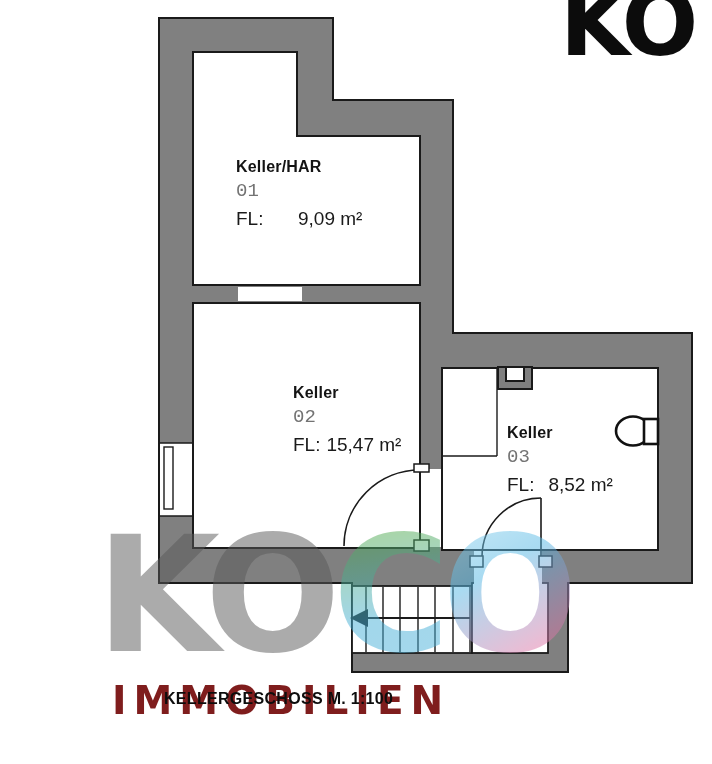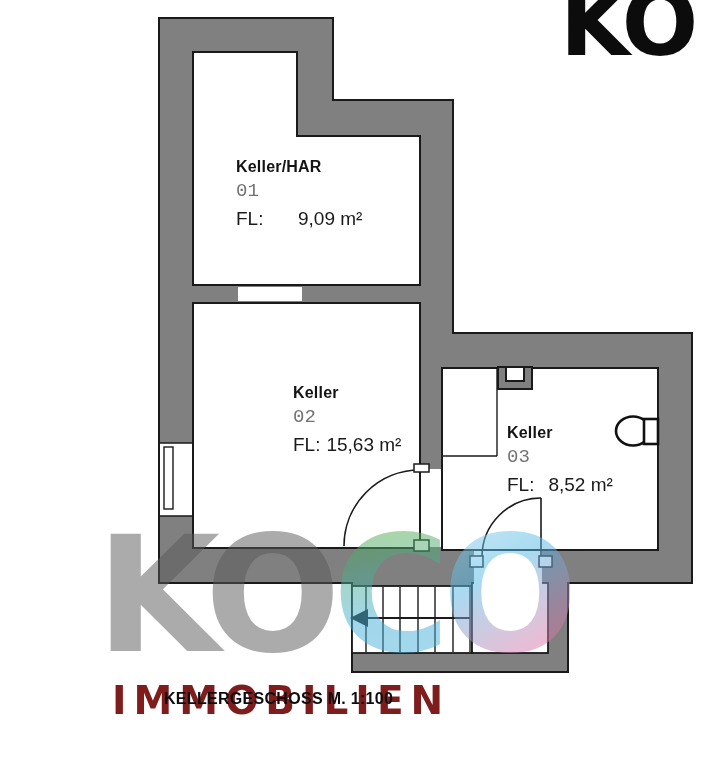--- a/index.html
+++ b/index.html
@@ -117,21 +117,21 @@
     <div class="room-number">01</div>
     <div class="fl-row">
       <span class="fl-label">FL:</span><span class="fl-value">9,09 m²</span>
     </div>
   </div>
 
   <div class="room-label r2" style="left:253px;top:385px;margin-left:40px;">
     <div class="room-title">Keller</div>
     <div class="room-number">02</div>
     <div class="fl-row">
-      <span class="fl-label">FL:</span><span class="fl-value">15,63 m²</span>
+      <span class="fl-label">FL:</span><span class="fl-value">15,47 m²</span>
     </div>
   </div>
 
   <div class="room-label r3" style="left:507px;top:425px;">
     <div class="room-title">Keller</div>
     <div class="room-number">03</div>
     <div class="fl-row">
       <span class="fl-label">FL:</span><span class="fl-value">8,52 m²</span>
     </div>
   </div>

